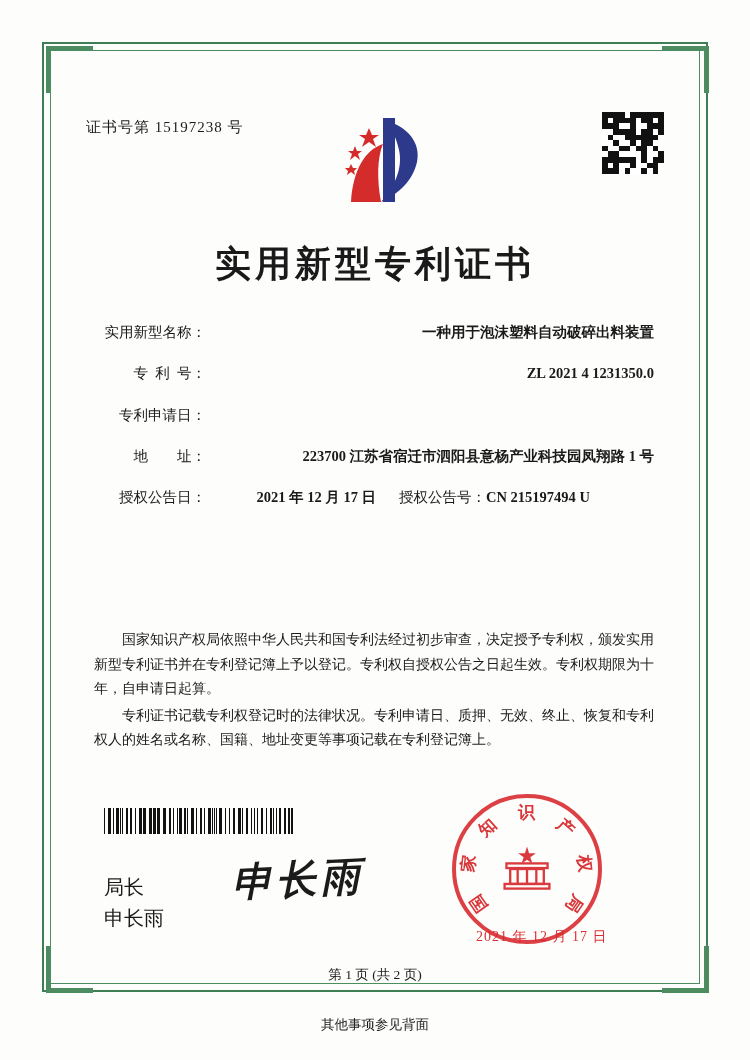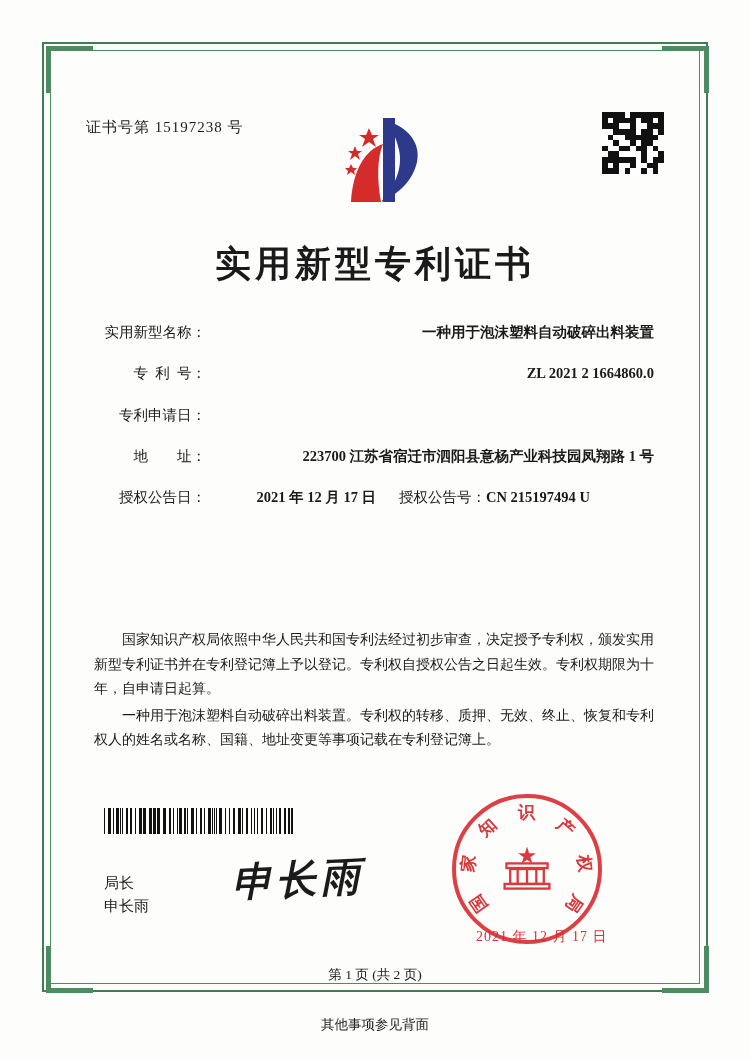--- a/index.html
+++ b/index.html
@@ -133,21 +133,21 @@
     width: 190px; height: 26px;
     display: flex;
     align-items: stretch;
   }
   .barcode span { display: block; height: 100%; background: #111; }
 
   
   .sig-label {
     position: absolute;
     left: 104px; top: 872px;
-    font-size: 15px;
+    font-size: 20px;
     line-height: 1.55;
   }
   .sig-script {
     position: absolute;
     left: 232px; top: 852px;
     font-size: 40px;
     font-family: "DejaVu Serif", serif;
     font-style: italic;
     font-weight: bold;
     letter-spacing: 4px;
@@ -361,42 +361,42 @@
 
   <div class="title">实用新型专利证书</div>
 
   <div class="fields">
     <div class="field-row">
       <div class="field-label wide">实用新型名称：</div>
       <div class="field-value">一种用于泡沫塑料自动破碎出料装置</div>
     </div>
     <div class="field-row">
       <div class="field-label wide">专  利  号：</div>
-      <div class="field-value">ZL 2021 2 1664860.0</div>
+      <div class="field-value">ZL 2021 4 1231350.0</div>
     </div>
     <div class="field-row">
       <div class="field-label wide">专利申请日：</div>
     </div>
     <div class="field-row">
       <div class="field-label wide">地        址：</div>
       <div class="field-value">223700 江苏省宿迁市泗阳县意杨产业科技园凤翔路 1 号</div>
     </div>
     <div class="field-row two-col">
       <div class="field-label wide">授权公告日：</div>
       <div class="field-value" style="flex:0 0 170px;">2021 年 12 月 17 日</div>
       <div class="col2">
         <div class="field-label">授权公告号：</div>
         <div class="field-value">CN 215197494 U</div>
       </div>
     </div>
   </div>
 
   <div class="paragraphs">
     <p>国家知识产权局依照中华人民共和国专利法经过初步审查，决定授予专利权，颁发实用新型专利证书并在专利登记簿上予以登记。专利权自授权公告之日起生效。专利权期限为十年，自申请日起算。</p>
-    <p>一种用于泡沫塑料自动破碎出料装置。专利权的转移、质押、无效、终止、恢复和专利权人的姓名或名称、国籍、地址变更等事项记载在专利登记簿上。</p>
+    <p>专利证书记载专利权登记时的法律状况。专利申请日、质押、无效、终止、恢复和专利权人的姓名或名称、国籍、地址变更等事项记载在专利登记簿上。</p>
   </div>
 
   <div class="barcode" id="barcode">
       <span style="width: 1px; margin-right: 3px;"></span>
       <span style="width: 3px; margin-right: 2px;"></span>
       <span style="width: 1px; margin-right: 2px;"></span>
       <span style="width: 3px; margin-right: 1px;"></span>
       <span style="width: 1px; margin-right: 1px;"></span>
       <span style="width: 1px; margin-right: 3px;"></span>
       <span style="width: 2px; margin-right: 2px;"></span>

